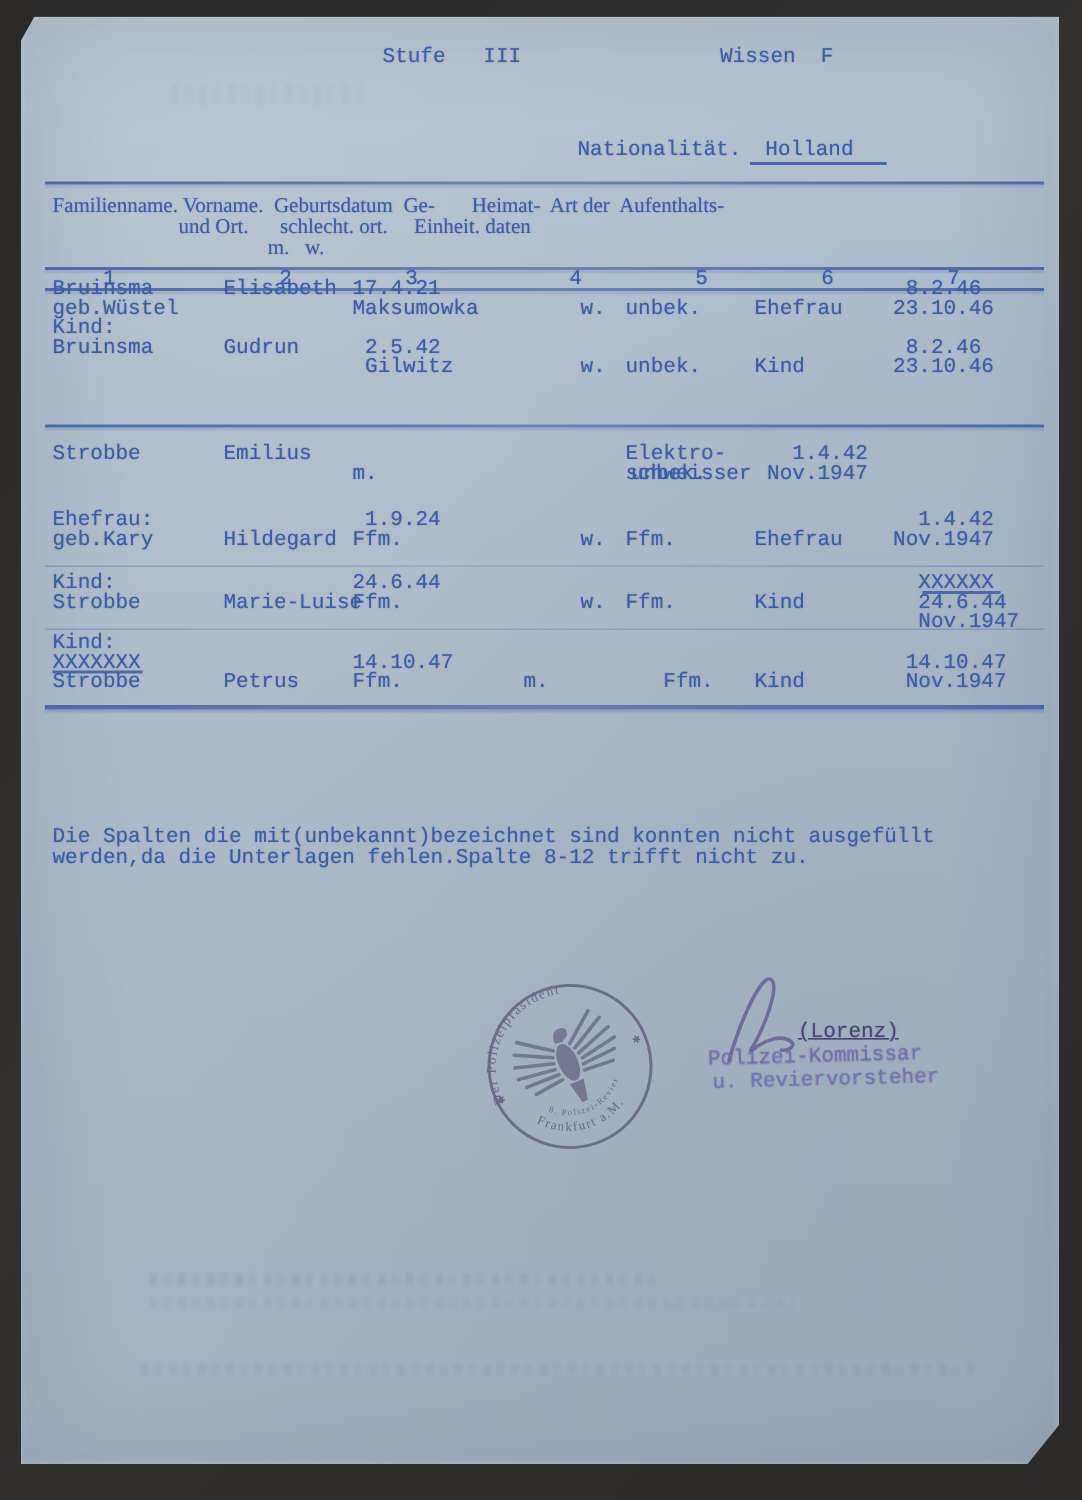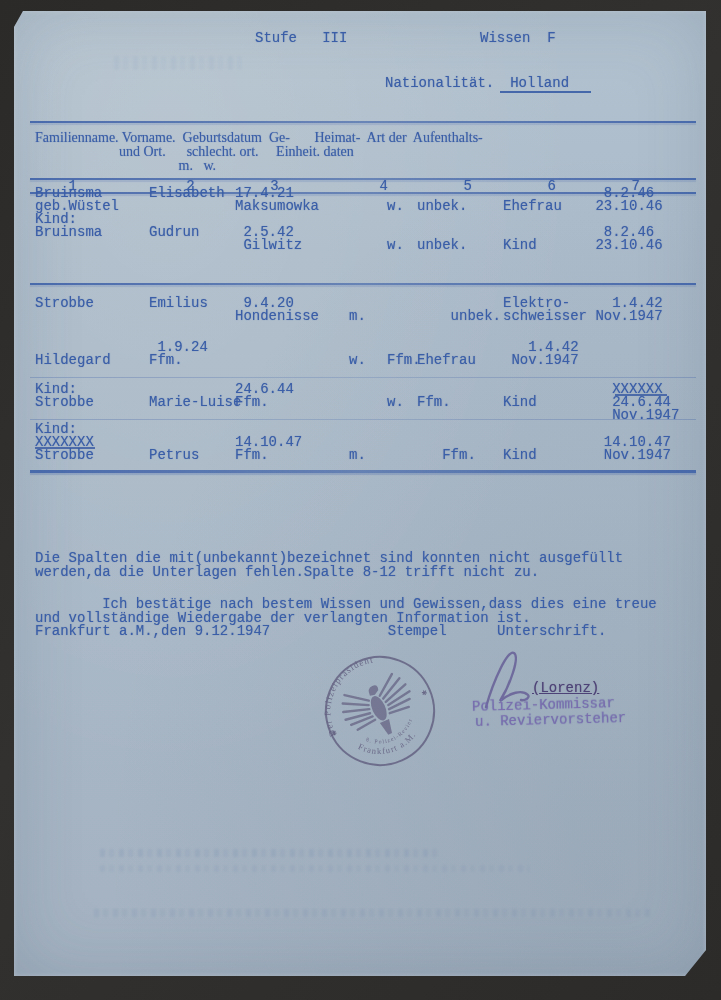--- a/index.html
+++ b/index.html
@@ -61,21 +61,21 @@
 </style>
 </head>
 <body>
 
 <div class="stage">
   <div class="paper">
 
     <div class="t" style="left:241px;top:21px">Stufe   III</div>
     <div class="t" style="left:466px;top:21px">Wissen  F</div>
 
-    <div class="t" style="left:371px;top:66px"><span>Nationalität.</span><span class="nat-val">Holland</span></div>
+    <div class="t" style="left:371px;top:83px"><span>Nationalität.</span><span class="nat-val">Holland</span></div>
 
     <div class="rule" style="top:110px"></div>
     <div class="rule" style="top:167px"></div>
     <div class="rule" style="top:181px"></div>
     <div class="rule" style="top:272px"></div>
     <div class="rule faint" style="top:366px"></div>
     <div class="rule faint" style="top:408px"></div>
     <div class="rule thick" style="top:459px"></div>
 
     <div class="t hdr" style="left:21px;top:120px">Familienname. Vorname.  Geburtsdatum  Ge-       Heimat-  Art der  Aufenthalts-
@@ -116,34 +116,34 @@
       <div>  8.2.46
  23.10.46
 
   8.2.46
  23.10.46</div>
     </div>
 
     <div class="t trow" style="top:286px">
       <div>Strobbe</div>
       <div>Emilius</div>
-      <div> 9.4.20
-Hondenisse</div>
       <div>
 m.</div>
       <div></div>
       <div>
     unbek.</div>
       <div>Elektro-
 schweisser</div>
       <div>   1.4.42
  Nov.1947</div>
     </div>
 
     <div class="t trow" style="top:330px">
+      <div>Ehefrau:
+geb.Kary</div>
       <div>
 Hildegard</div>
       <div> 1.9.24
 Ffm.</div>
       <div></div>
       <div>
 w.</div>
       <div>
 Ffm.</div>
       <div>
@@ -194,23 +194,20 @@
       <div>
   14.10.47
   Nov.1947</div>
     </div>
 
     <div class="strike" style="left:601px;top:383px;width:52px"></div>
     <div class="strike" style="left:21px;top:436px;width:60px"></div>
 
     <div class="t notes" style="left:21px;top:541px">Die Spalten die mit(unbekannt)bezeichnet sind konnten nicht ausgefüllt
 werden,da die Unterlagen fehlen.Spalte 8-12 trifft nicht zu.</div>
-    <div class="t notes" style="left:21px;top:587px">        Ich bestätige nach bestem Wissen und Gewissen,dass dies eine treue
-und vollständige Wiedergabe der verlangten Information ist.
-Frankfurt a.M.,den 9.12.1947              Stempel      Unterschrift.</div>
 
     <svg class="stamp" style="left:306px;top:640px" width="120" height="120" viewBox="0 0 120 120">
       <defs>
         <path id="arcT" d="M 12 75 A 50 50 0 1 1 108 75"></path>
         <path id="arcB" d="M 17 71 A 45 45 0 0 0 103 71"></path>
         <path id="arcI" d="M 27 69 A 35 35 0 0 0 93 69"></path>
       </defs>
       <g transform="rotate(-24 60 60)">
         <circle class="sline" cx="60" cy="60" r="54"></circle>
         <text class="stxt" font-size="9"><textPath href="#arcT" startOffset="6%">Der Polizeipräsident</textPath></text>

